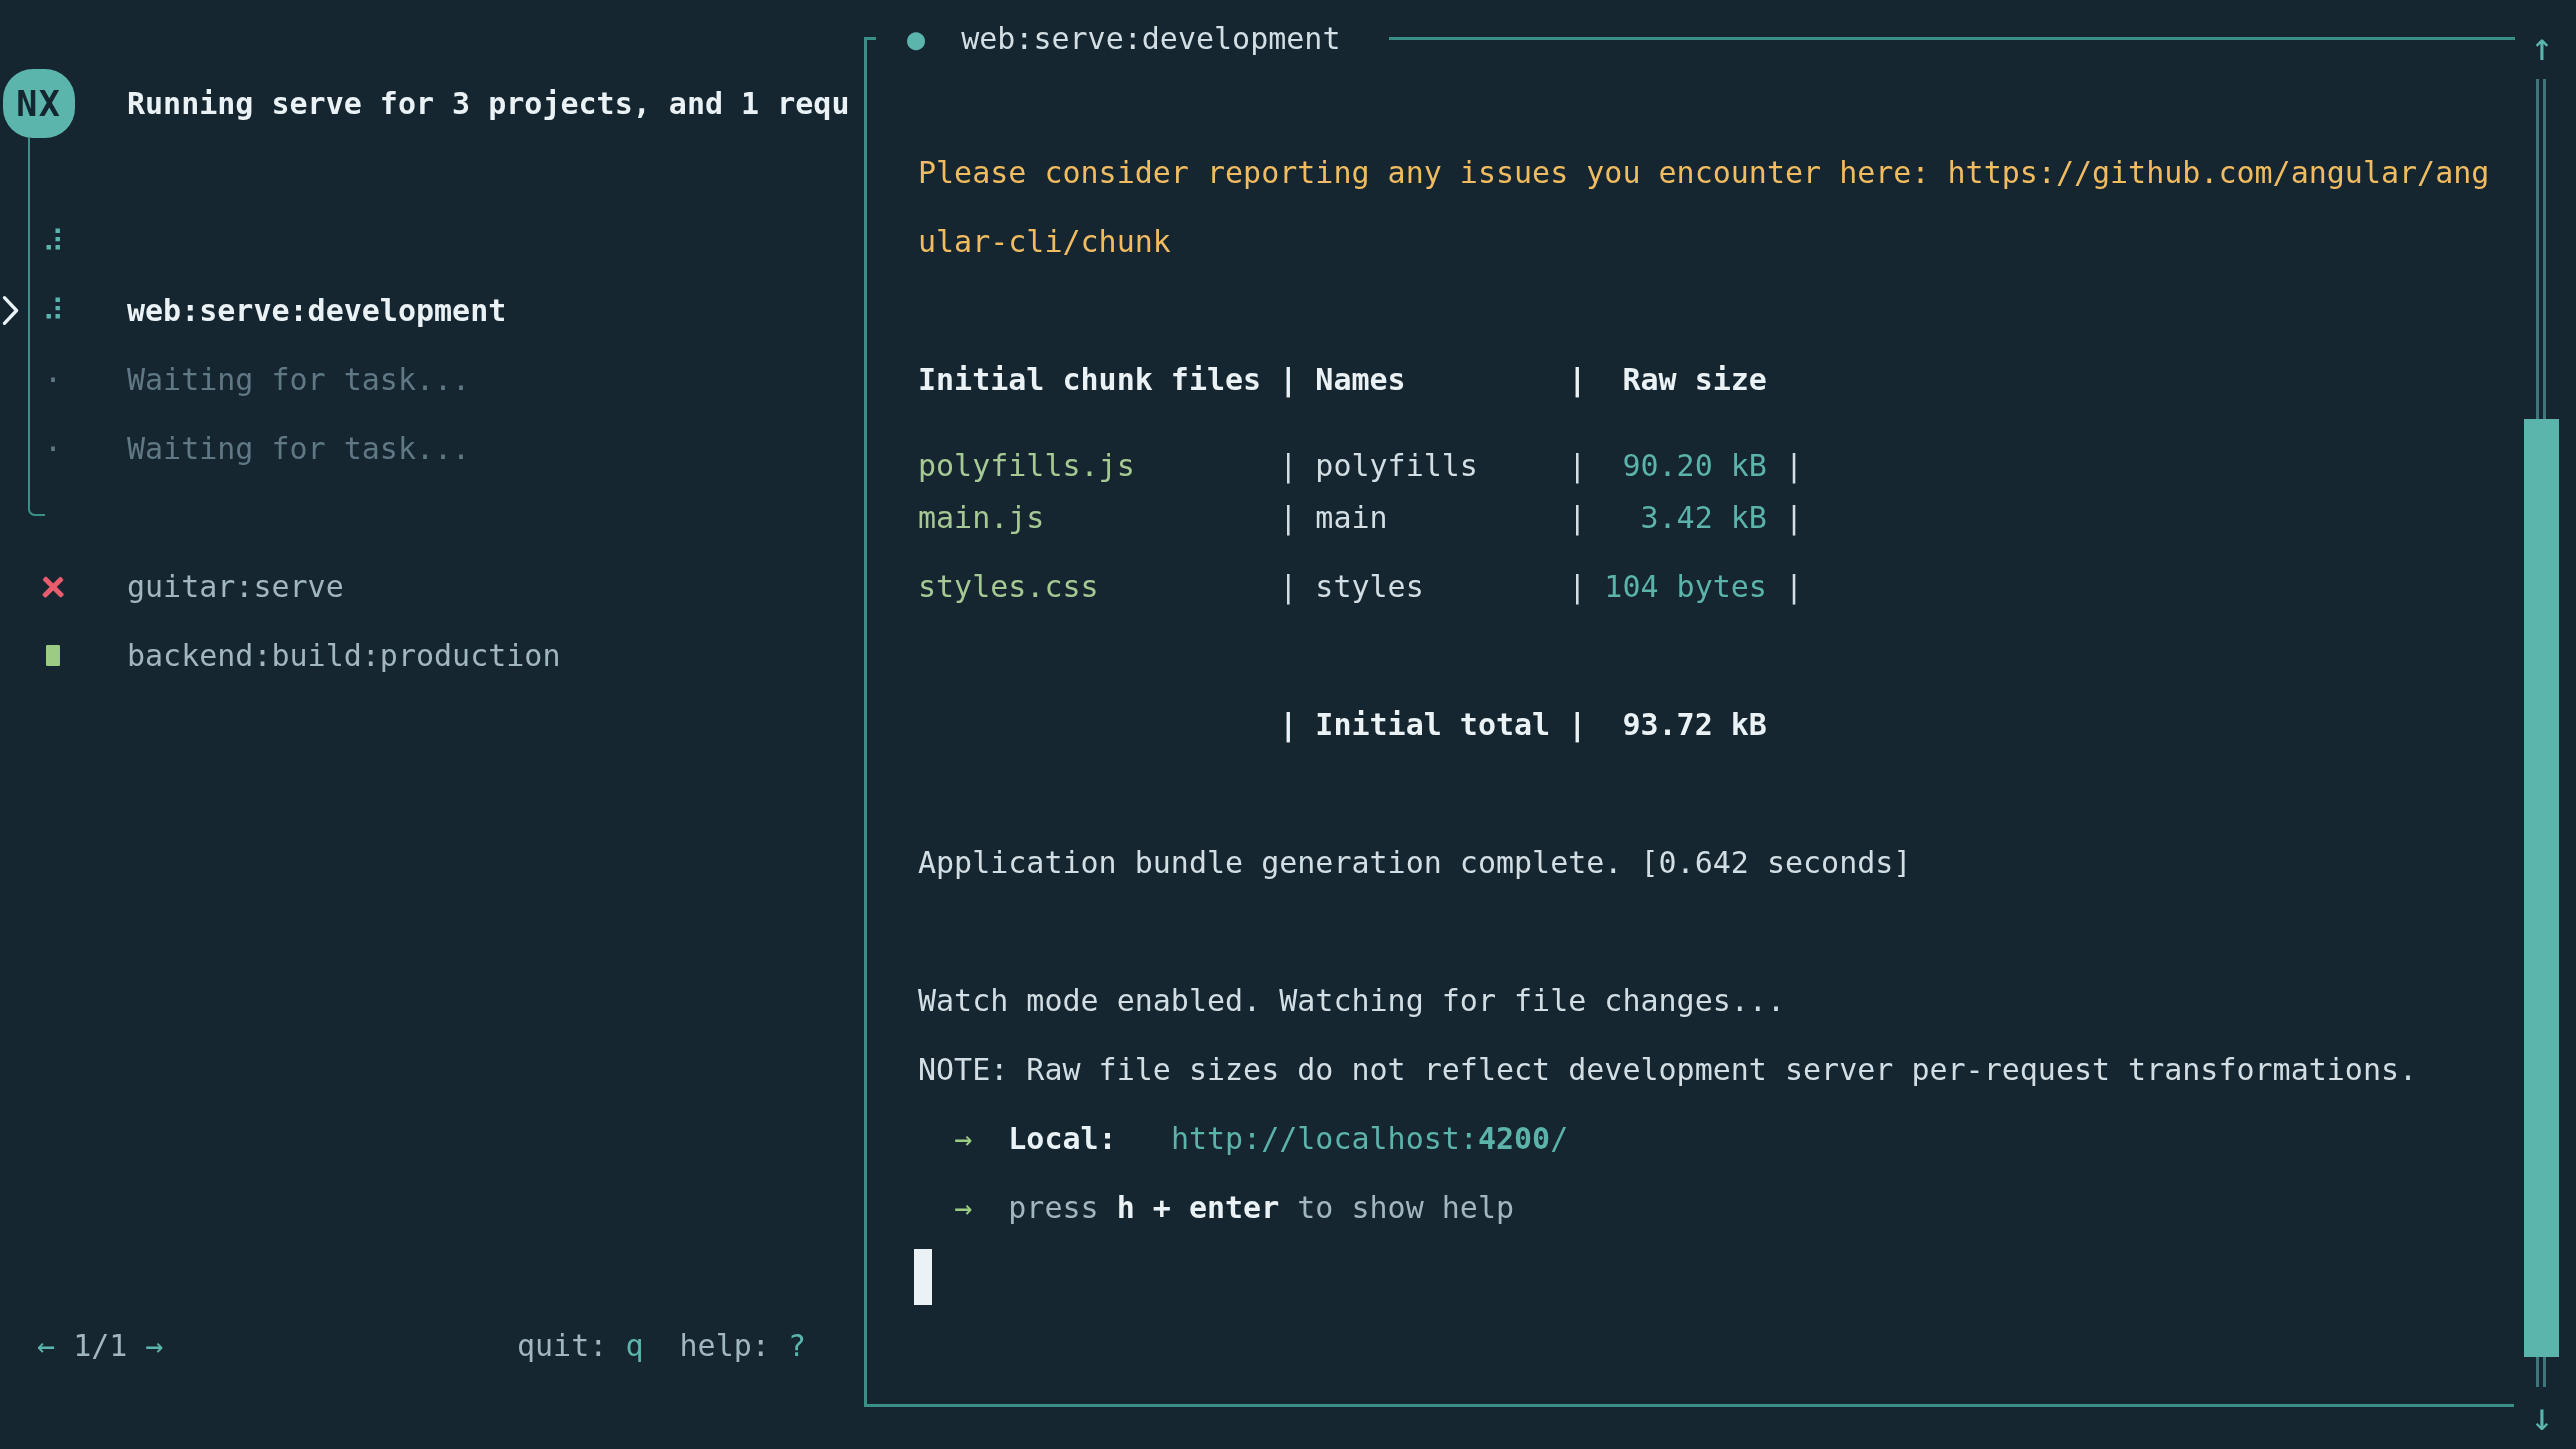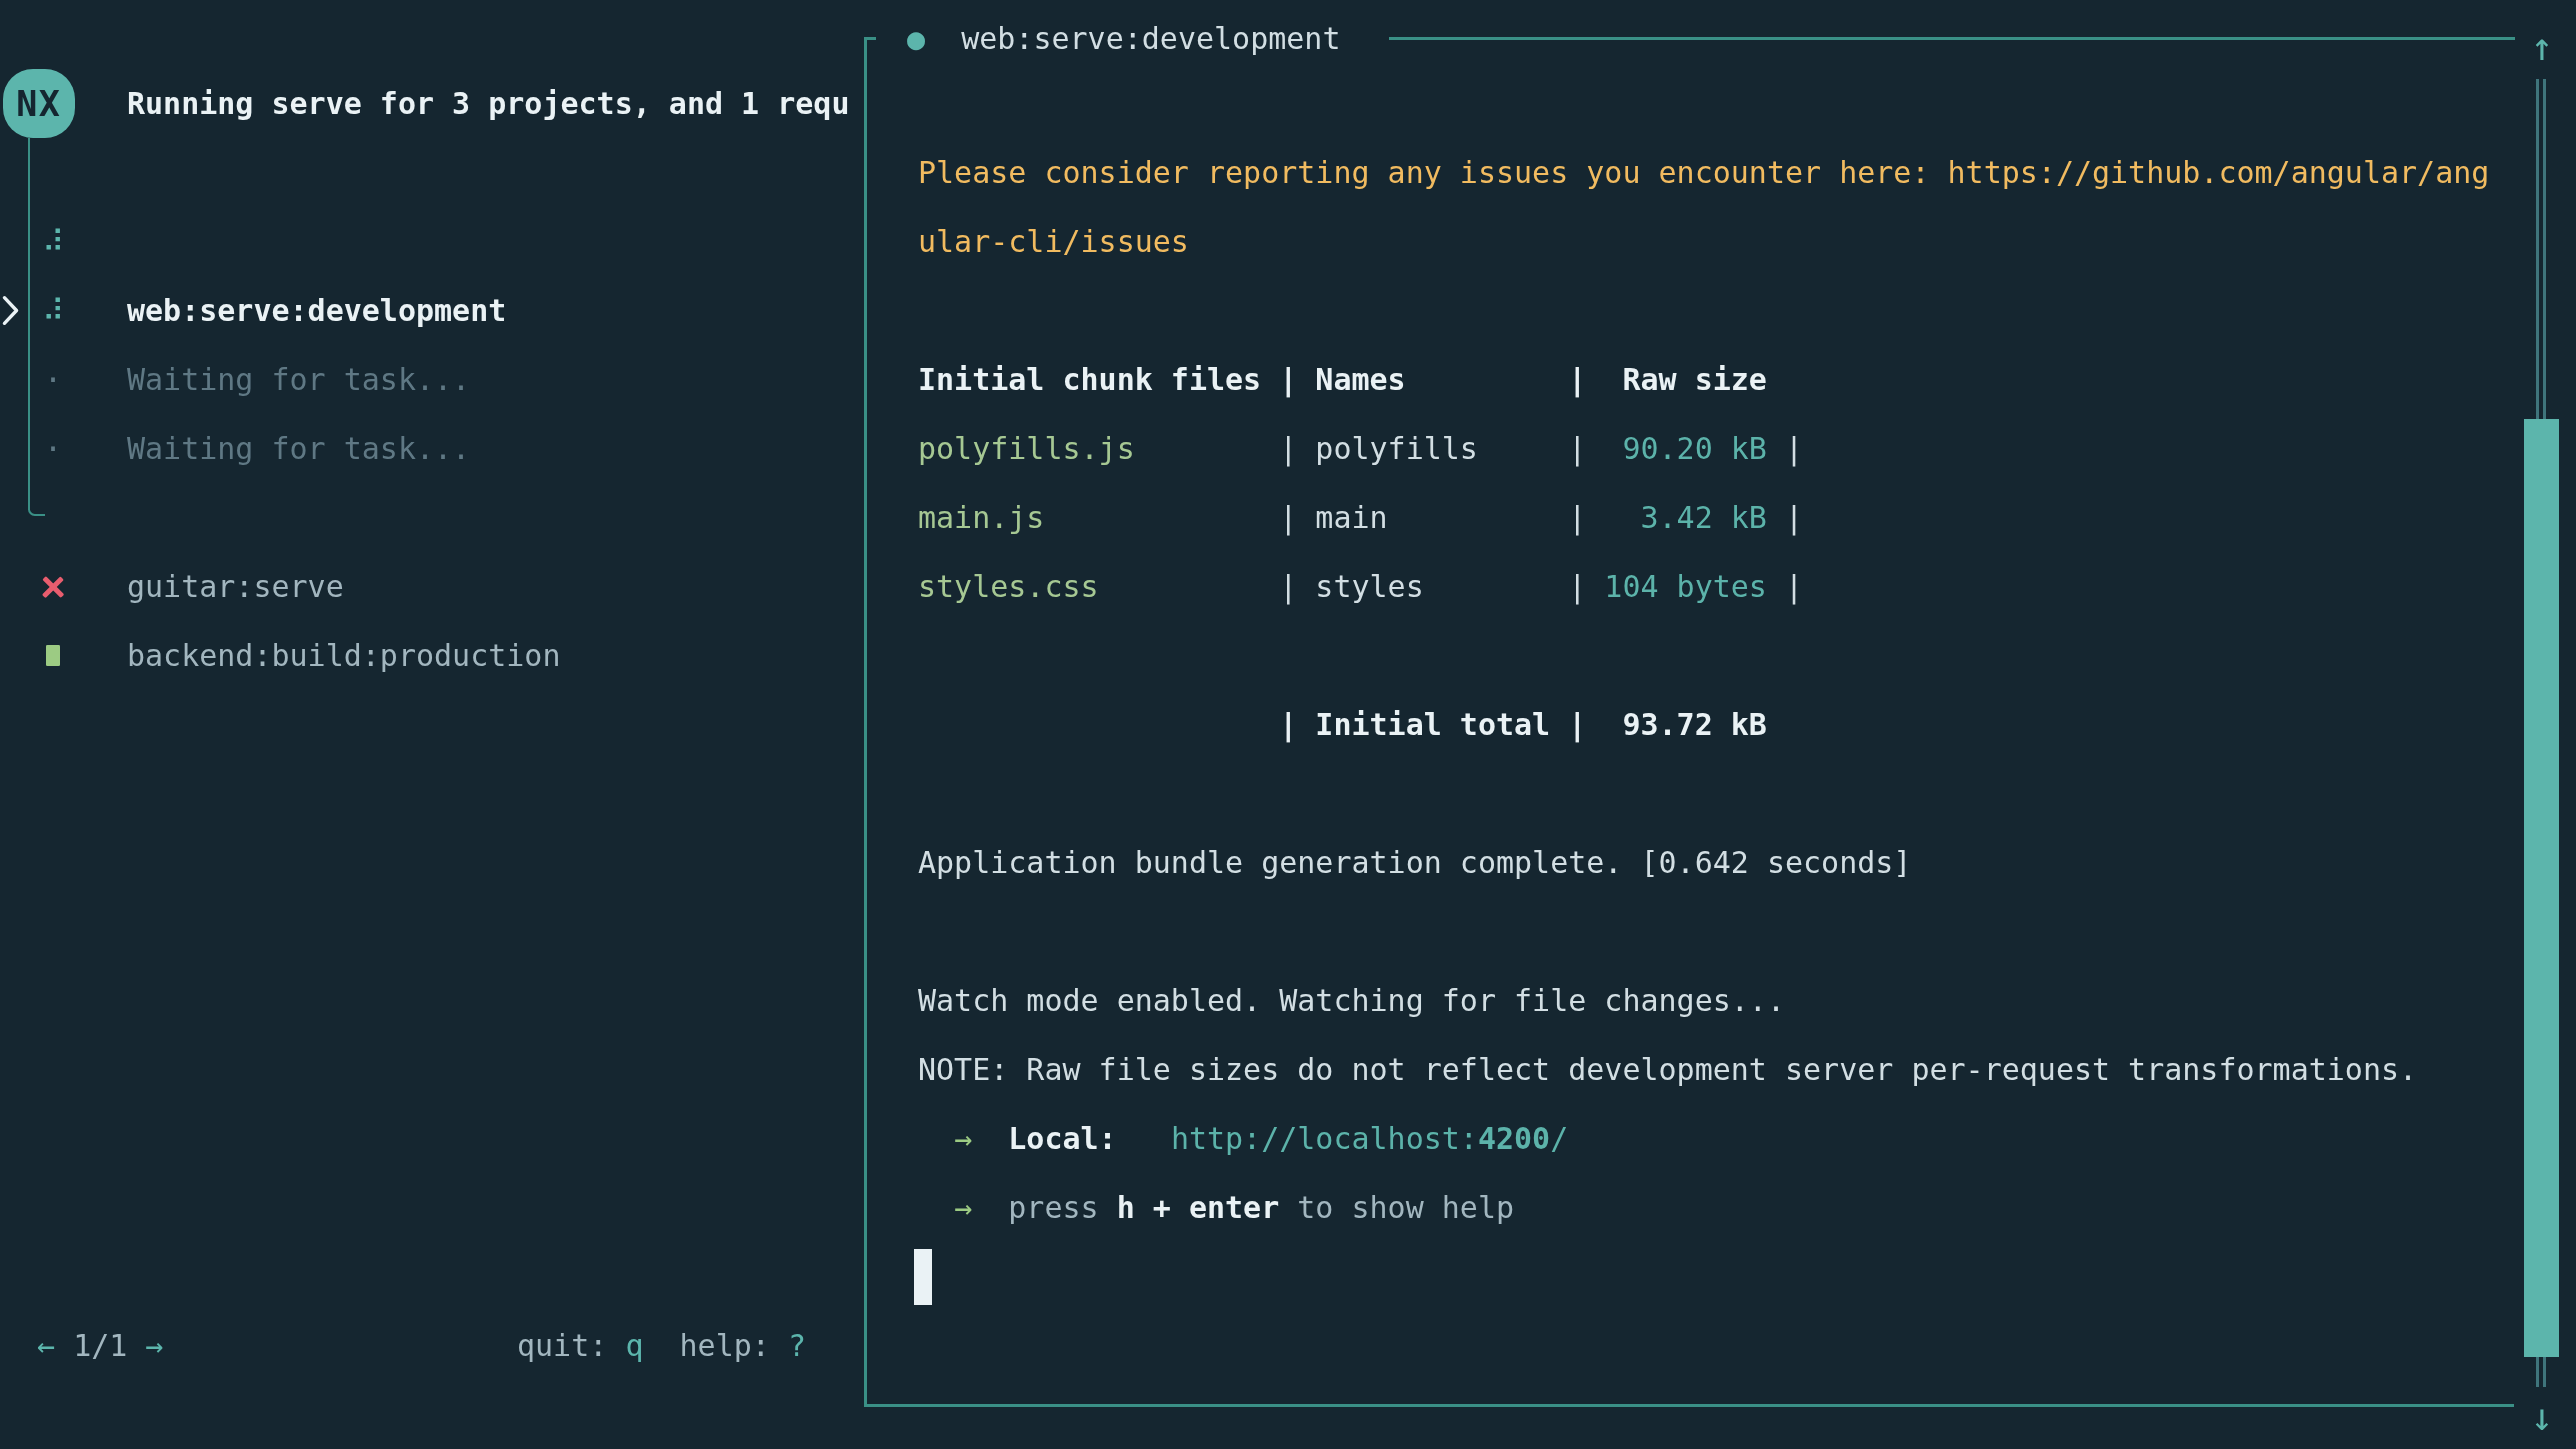--- a/index.html
+++ b/index.html
@@ -123,23 +123,23 @@
   <div class="pborder" style="left:864px;top:37px;width:12px;height:2.7px;"></div>
   <div class="pborder" style="left:1389px;top:37px;width:1126px;height:2.7px;"></div>
   <div class="pborder" style="left:864px;top:1404px;width:1650px;height:2.7px;"></div>
 
   <div class="row panel-title">
     <span class="c-teal">●</span><span>  </span><span class="c-light">web:serve:development</span>
   </div>
 
   <div id="panel-lines">
       <div class="term-line" style="top: 138px;"><span class="c-orange">Please consider reporting any issues you encounter here: https://github.com/angular/ang</span></div>
-      <div class="term-line" style="top: 207px;"><span class="c-orange">ular-cli/issues</span></div>
+      <div class="term-line" style="top: 207px;"><span class="c-orange">ular-cli/chunk</span></div>
       <div class="term-line" style="top: 345px;"><span class="c-white bold">Initial chunk files | Names         |  Raw size</span></div>
-      <div class="term-line" style="top: 414px;"><span class="c-sage">polyfills.js</span><span class="c-light">        | polyfills     |  </span><span class="c-size">90.20 kB</span><span class="c-light"> |</span></div>
+      <div class="term-line" style="top: 414px; align-items: flex-end;"><span class="c-sage">polyfills.js</span><span class="c-light">        | polyfills     |  </span><span class="c-size">90.20 kB</span><span class="c-light"> |</span></div>
       <div class="term-line" style="top: 483px;"><span class="c-sage">main.js</span><span class="c-light">             | main          |   </span><span class="c-size">3.42 kB</span><span class="c-light"> |</span></div>
       <div class="term-line" style="top: 552px;"><span class="c-sage">styles.css</span><span class="c-light">          | styles        | </span><span class="c-size">104 bytes</span><span class="c-light"> |</span></div>
       <div class="term-line" style="top: 690px;"><span class="c-white bold">                    | Initial total |  93.72 kB</span></div>
       <div class="term-line" style="top: 828px;"><span class="c-light">Application bundle generation complete. [0.642 seconds]</span></div>
       <div class="term-line" style="top: 966px;"><span class="c-light">Watch mode enabled. Watching for file changes...</span></div>
       <div class="term-line" style="top: 1035px;"><span class="c-light">NOTE: Raw file sizes do not reflect development server per-request transformations.</span></div>
       <div class="term-line" style="top: 1104px;"><span class="c-light">  </span><span class="c-green">→</span><span class="c-light">  </span><span class="c-white bold">Local:</span><span class="c-light">   </span><span class="c-size">http://localhost:</span><span class="c-size bold">4200</span><span class="c-size">/</span></div>
       <div class="term-line" style="top: 1173px;"><span class="c-light">  </span><span class="c-green">→</span><span class="c-light">  </span><span class="c-gray">press </span><span class="c-white bold">h + enter</span><span class="c-gray"> to show help</span></div>
     </div>
   <div class="cursor"></div>

